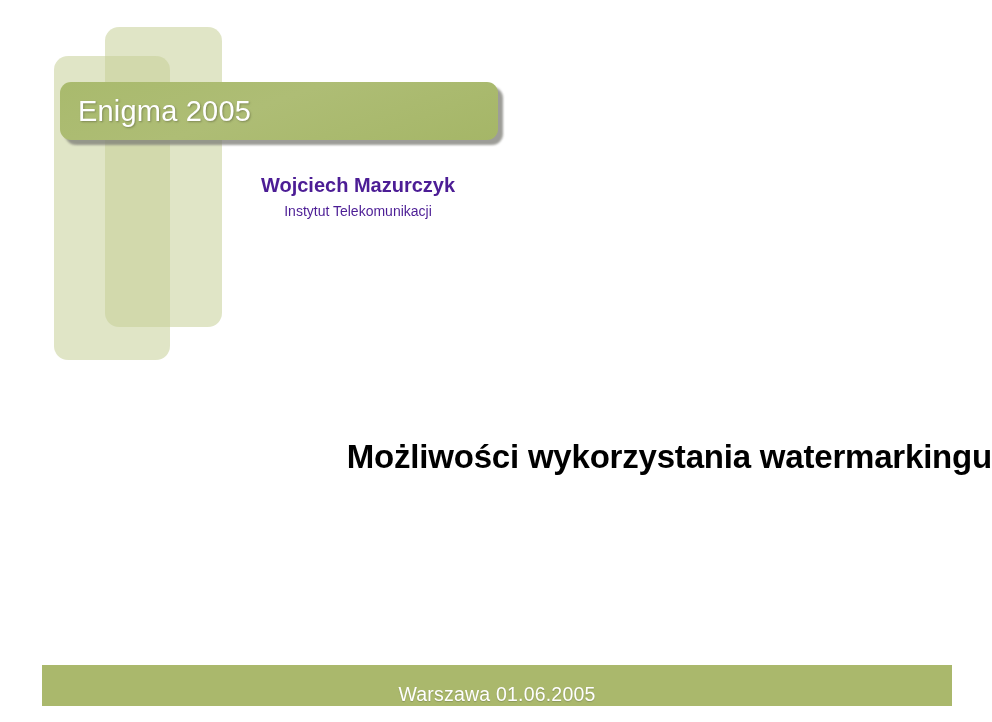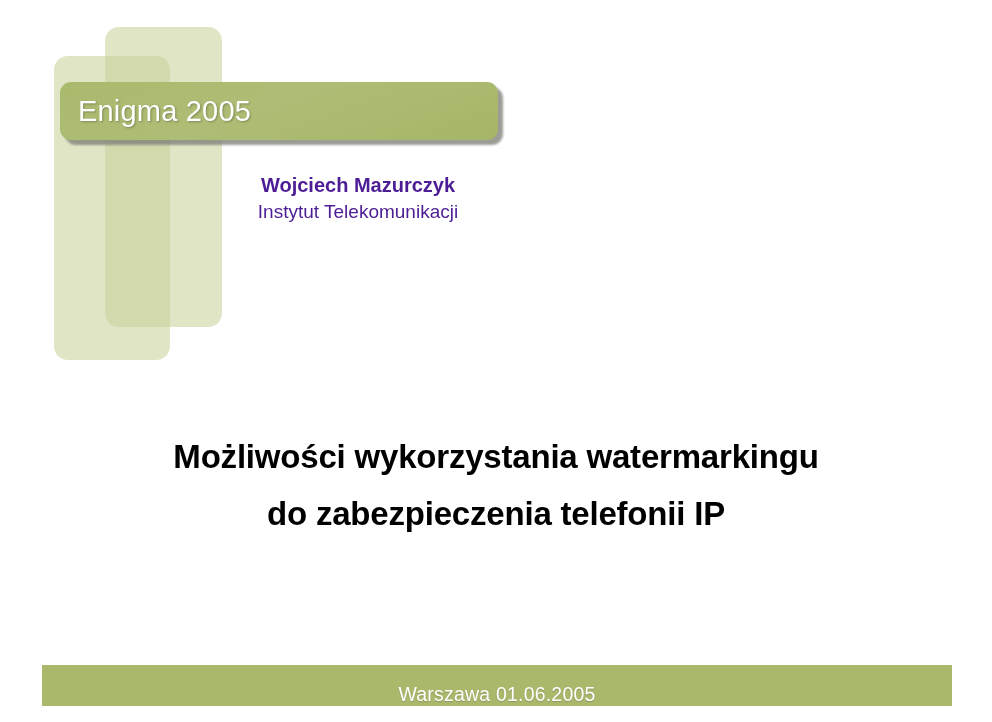--- a/index.html
+++ b/index.html
@@ -82,33 +82,33 @@
     text-align: center;
     color: #4c1d95;
   }
   .author-name {
     font-size: 20px;
     font-weight: bold;
     line-height: 26px;
     white-space: nowrap;
   }
   .author-line {
-    font-size: 19px;
+    font-size: 14px;
     font-weight: normal;
     line-height: 27px;
     white-space: nowrap;
   }
 
   
   .main-title {
     position: absolute;
     left: 0;
     top: 428px;
     width: 992px;
-    text-align: center;
+    text-align: right;
     color: #000000;
   }
   .main-title-line {
     font-size: 33px;
     font-weight: bold;
     line-height: 57px;
     letter-spacing: -0.2px;
     white-space: nowrap;
   }
 
@@ -146,20 +146,19 @@
     <span class="banner-title">Enigma 2005</span>
   </div>
 
   <div class="author-block">
     <div class="author-name">Wojciech Mazurczyk</div>
     <div class="author-line">Instytut Telekomunikacji</div>
   </div>
 
   <div class="main-title">
     <div class="main-title-line">Możliwości wykorzystania watermarkingu</div>
-    <div class="main-title-line">do zabezpieczenia telefonii IP</div>
   </div>
 
   <div class="footer-bar">
     <span class="footer-text">Warszawa 01.06.2005</span>
   </div>
 
 </div>
 
 </body></html>

